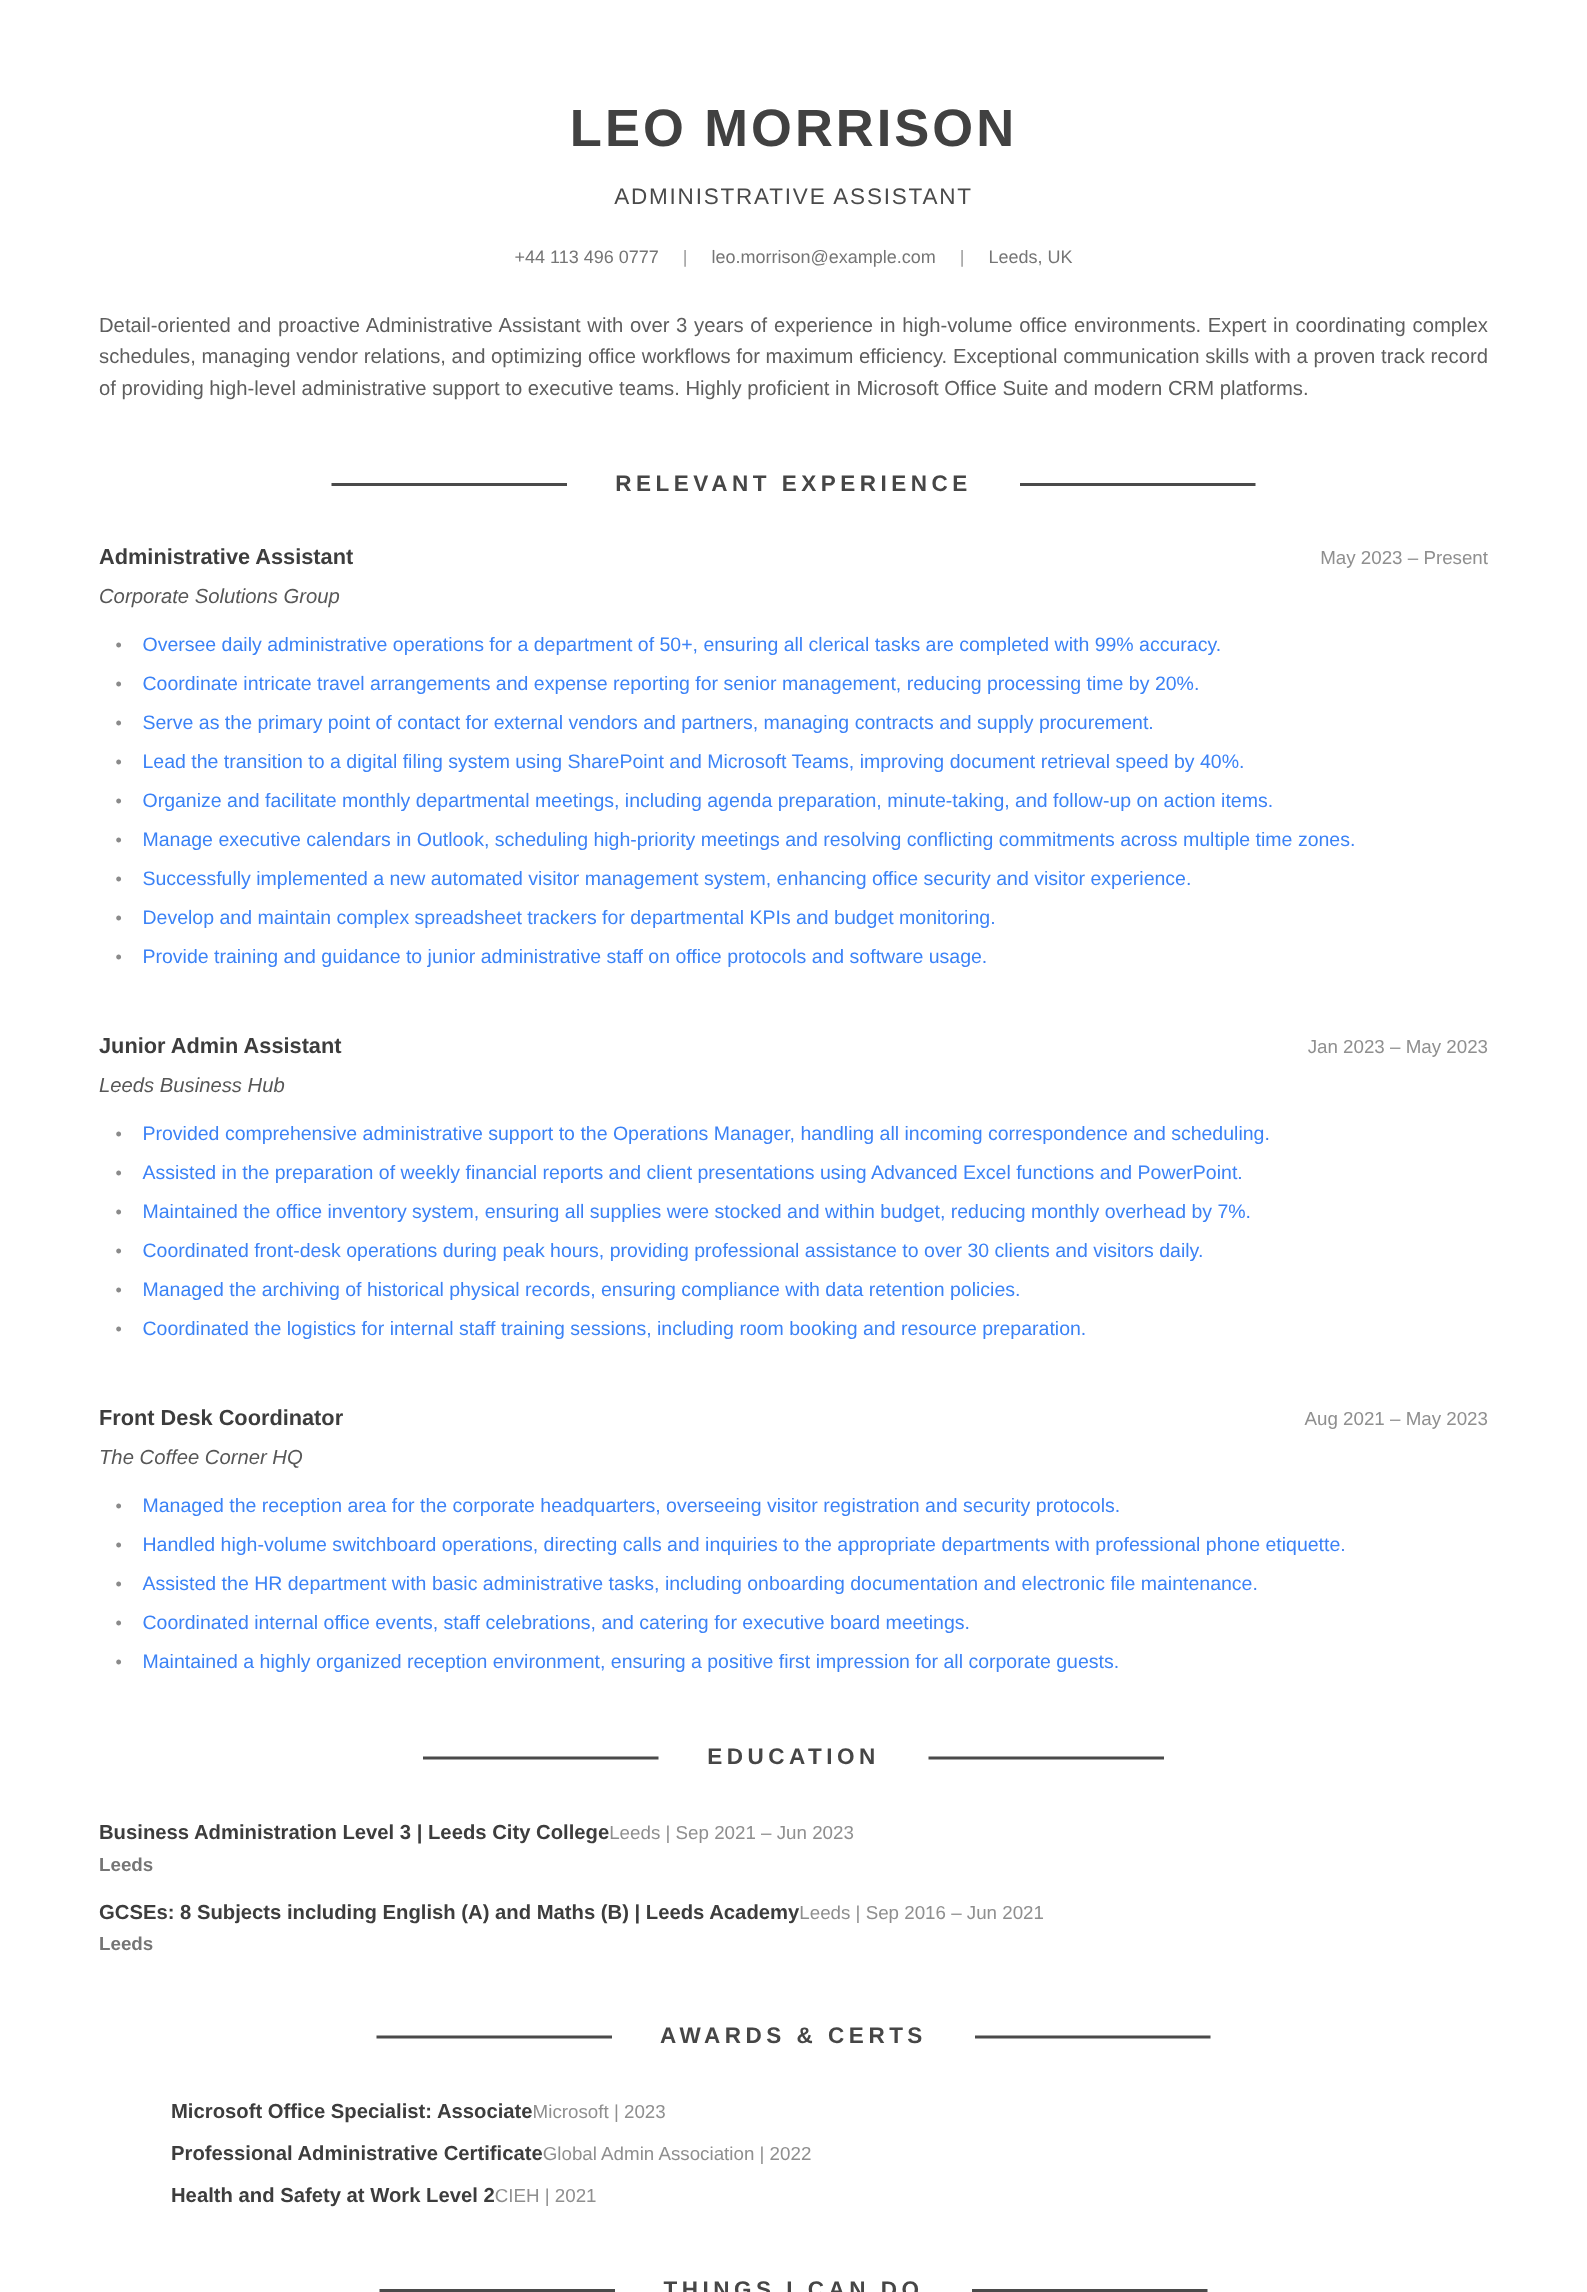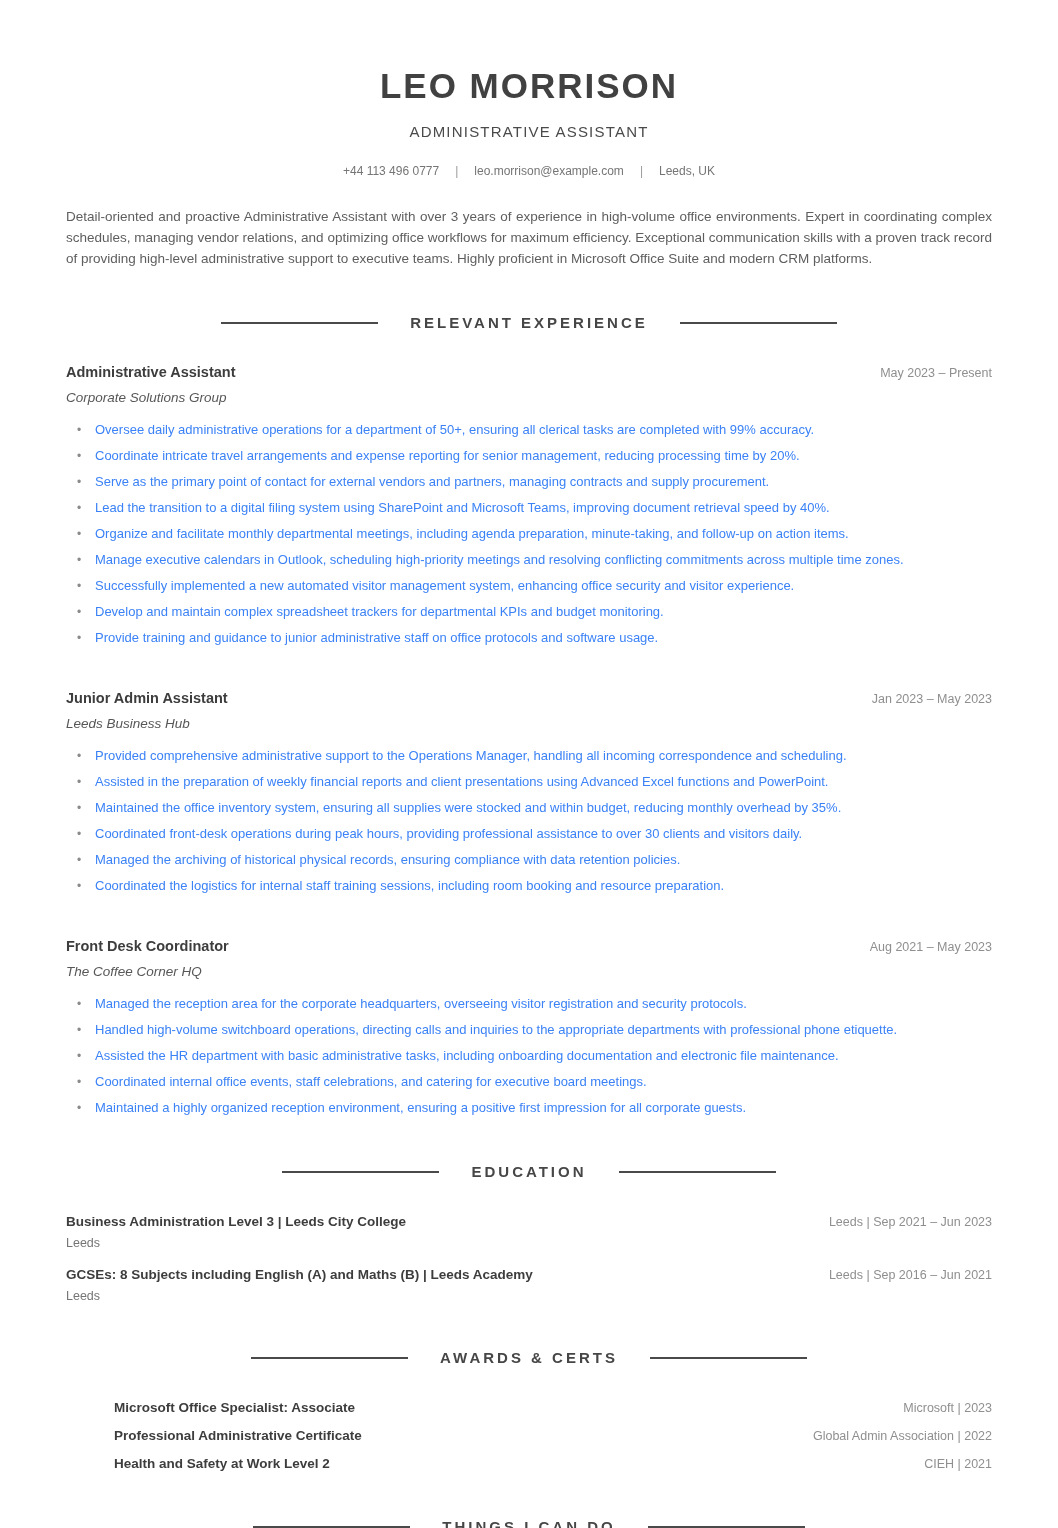--- a/index.html
+++ b/index.html
@@ -118,34 +118,34 @@
     left: 11px;
     top: 0;
     color: #8a8a8a;
     font-size: 12px;
   }
 
   
   .edu-item + .edu-item { margin-top: 14px; }
   .item-head {
     display: flex;
-    justify-content: space-between;
     align-items: baseline;
   }
   .item-title {
     font-size: 13.5px;
     font-weight: bold;
     color: #3d3d3d;
     line-height: 19px;
   }
   .edu-location {
     margin-top: 4px;
     font-size: 12.5px;
     color: #757575;
     line-height: 16px;
+    font-weight: bold;
   }
   .award-item { margin-bottom: 9px; margin-left: 48px; }
 
   
   .skills-text {
     margin-top: 1px;
     padding: 0 10px;
     font-size: 13px;
     line-height: 21.5px;
     text-align: center;
@@ -194,21 +194,21 @@
 
   <article class="job">
     <div class="job-head">
       <h3 class="job-role">Junior Admin Assistant</h3>
       <span class="job-dates">Jan 2023 – May 2023</span>
     </div>
     <div class="job-company">Leeds Business Hub</div>
     <ul class="job-bullets">
             <li>Provided comprehensive administrative support to the Operations Manager, handling all incoming correspondence and scheduling.</li>
             <li>Assisted in the preparation of weekly financial reports and client presentations using Advanced Excel functions and PowerPoint.</li>
-            <li>Maintained the office inventory system, ensuring all supplies were stocked and within budget, reducing monthly overhead by 35%.</li>
+            <li>Maintained the office inventory system, ensuring all supplies were stocked and within budget, reducing monthly overhead by 7%.</li>
             <li>Coordinated front-desk operations during peak hours, providing professional assistance to over 30 clients and visitors daily.</li>
             <li>Managed the archiving of historical physical records, ensuring compliance with data retention policies.</li>
             <li>Coordinated the logistics for internal staff training sessions, including room booking and resource preparation.</li>
           </ul>
   </article>
 
   <article class="job">
     <div class="job-head">
       <h3 class="job-role">Front Desk Coordinator</h3>
       <span class="job-dates">Aug 2021 – May 2023</span>

